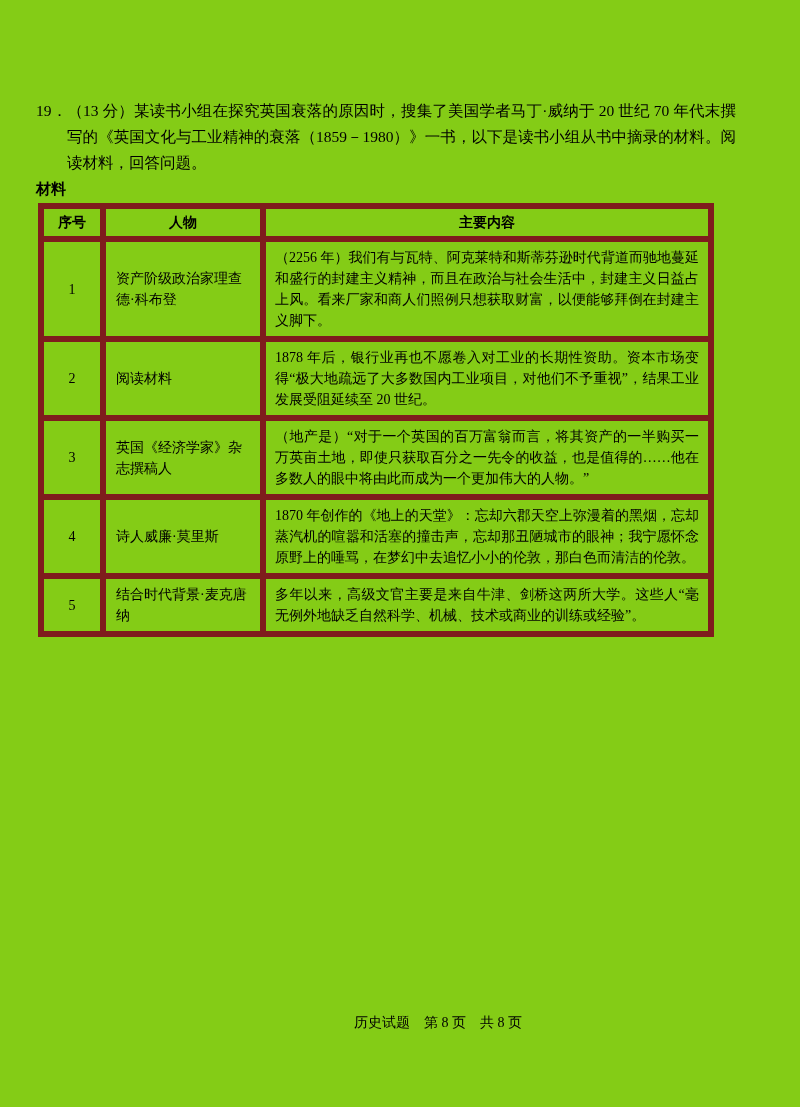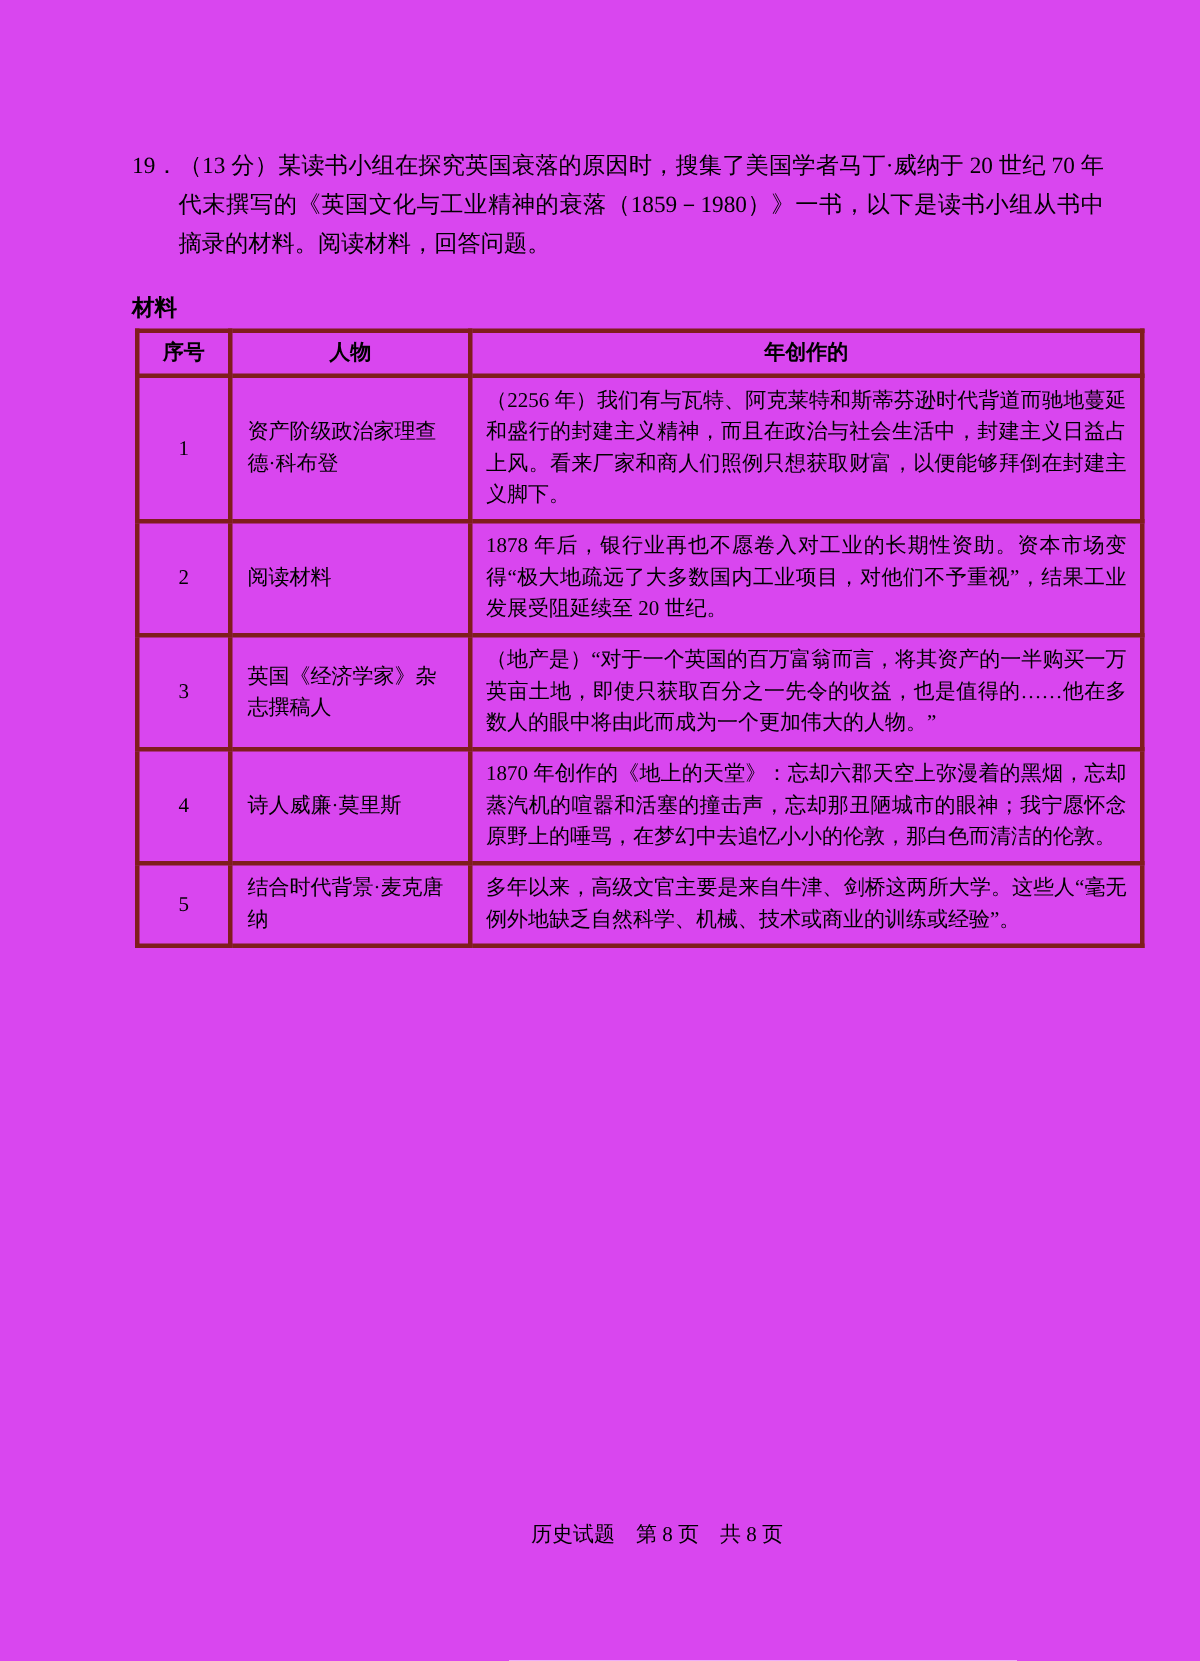--- a/index.html
+++ b/index.html
@@ -4,49 +4,49 @@
 <style>
   html, body {
     margin: 0;
     padding: 0;
     background: #ffffff;
   }
   .sheet {
     position: relative;
     width: 800px;
     height: 1107px;
-    background: #d946ef;
+    background: #84cc16;
     font-family: "Liberation Serif", "DejaVu Serif", serif;
     color: #000000;
     box-sizing: border-box;
-    padding: 98px 64px 0 88px;
+    padding: 98px 64px 0 36px;
   }
   .stem {
     margin: 0;
     font-size: 15.5px;
     line-height: 26px;
     text-align: justify;
     padding-left: 2em;
     text-indent: -2em;
   }
   .material-label {
-    margin-top: 20px;
+    margin-top: 4px;
     font-size: 15px;
     font-weight: bold;
   }
   table.material-table {
     border-collapse: collapse;
     margin-top: 4px;
     margin-left: 2px;
     width: 670px;
     table-layout: fixed;
   }
   table.material-table th,
   table.material-table td {
-    border: 3px solid #7f1d1d;
+    border: 6px solid #7f1d1d;
     font-size: 14px;
     line-height: 21px;
     vertical-align: middle;
     box-sizing: border-box;
   }
   table.material-table th {
     font-weight: bold;
     text-align: center;
     padding: 3px 4px;
   }
@@ -96,21 +96,21 @@
   <table class="material-table">
     <colgroup>
       <col class="col-index">
       <col class="col-person">
       <col class="col-content">
     </colgroup>
     <thead>
       <tr>
         <th>序号</th>
         <th>人物</th>
-        <th>年创作的</th>
+        <th>主要内容</th>
       </tr>
     </thead>
     <tbody>
       <tr>
         <td class="cell-index">1</td>
         <td class="cell-person">资产阶级政治家理查德·科布登</td>
         <td class="cell-content">（2256 年）我们有与瓦特、阿克莱特和斯蒂芬逊时代背道而驰地蔓延和盛行的封建主义精神，而且在政治与社会生活中，封建主义日益占上风。看来厂家和商人们照例只想获取财富，以便能够拜倒在封建主义脚下。</td>
       </tr>
       <tr>
         <td class="cell-index">2</td>

